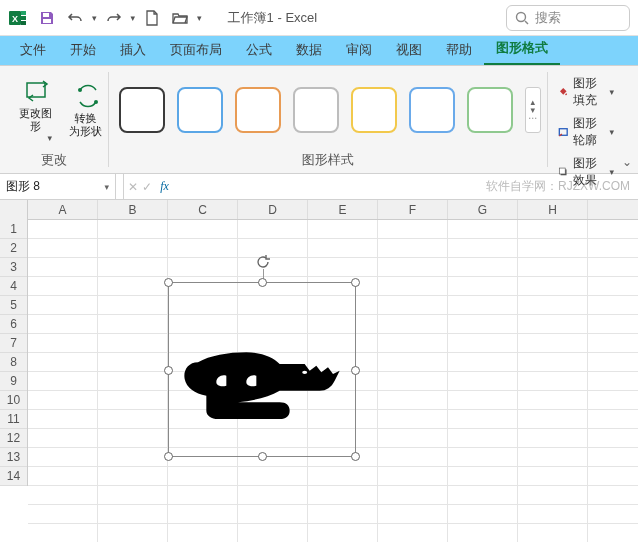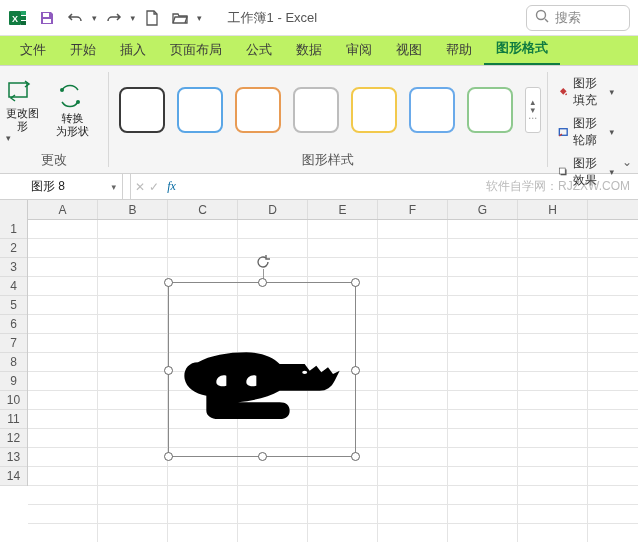--- a/index.html
+++ b/index.html
@@ -5,45 +5,45 @@
   * { box-sizing: border-box; margin: 0; padding: 0; font-family: "Segoe UI", "Microsoft YaHei", sans-serif; }
   body { width: 638px; height: 542px; background: #fff; overflow: hidden; position: relative; font-size: 13px; color: #222; }
 
   
   .titlebar { height: 36px; background: #fff; display: flex; align-items: center; padding: 0 8px; border-bottom: 1px solid #e1e1e1; }
   .app-icon { width: 20px; height: 20px; display: flex; align-items: center; justify-content: center; margin-right: 6px; }
   .qat { display: flex; align-items: center; gap: 2px; }
   .qat-btn { width: 26px; height: 26px; display: flex; align-items: center; justify-content: center; border-radius: 4px; }
   .qat-sep { color: #888; margin: 0 2px; font-size: 10px; }
   .doc-title { margin-left: 24px; font-size: 13px; color: #555; }
-  .search-box { margin-left: auto; display: flex; align-items: flex-start; border: 1px solid #ccc; border-radius: 6px; padding: 3px 48px 3px 8px; color: #888; font-size: 13px; gap: 6px; }
-
-  
-  .tabs { height: 30px; display: flex; align-items: flex-end; padding: 0 8px; gap: 0; border-bottom: 1px solid #d1d1d1; background: #bef264; }
+  .search-box { margin-left: auto; display: flex; align-items: center; border: 1px solid #ccc; border-radius: 6px; padding: 3px 68px 3px 8px; color: #888; font-size: 13px; gap: 6px; }
+
+  
+  .tabs { height: 30px; display: flex; align-items: flex-end; padding: 0 8px; gap: 0; border-bottom: 1px solid #d1d1d1; background: #7dd3fc; }
   .tab { padding: 6px 12px; font-size: 13px; color: #3b3b3b; cursor: pointer; }
   .tab.active { color: #107c41; border-bottom: 2px solid #107c41; font-weight: 600; }
 
   
   .ribbon { height: 108px; background: #f5f5f5; border-bottom: 1px solid #d1d1d1; display: flex; position: relative; }
   .rgroup { display: flex; flex-direction: column; align-items: center; padding: 6px 6px 2px; }
   .rgroup-body { flex: 1; display: flex; align-items: center; gap: 4px; }
   .rgroup-label { font-size: 13px; color: #555; padding: 3px 0 2px; }
   .rsep { width: 1px; background: #d8d8d8; margin: 6px 0; }
-  .big-btn { display: flex; flex-direction: column; align-items: flex-start; justify-content: center; width: 46px; height: 70px; border-radius: 4px; cursor: pointer; }
+  .big-btn { display: flex; flex-direction: column; align-items: flex-end; justify-content: center; width: 46px; height: 70px; border-radius: 4px; cursor: pointer; }
   .big-btn .lbl { font-size: 11px; text-align: center; line-height: 13px; margin-top: 2px; }
   .caret { font-size: 9px; color: #555; }
   .style-swatch { width: 46px; height: 46px; border-radius: 8px; border: 2px solid; background: #fff; margin: 0 4px; cursor: pointer; }
   .fmt-row { display: flex; align-items: center; gap: 5px; font-size: 12px; color: #333; cursor: pointer; padding: 3px 4px; }
   .ribbon-caret { position: absolute; right: 6px; bottom: 4px; font-size: 12px; color: #666; cursor: pointer; }
   .more-btn { width: 16px; height: 46px; border: 1px solid #ccc; border-radius: 3px; display: flex; flex-direction: column; align-items: center; justify-content: center; font-size: 9px; color: #666; background: #fff; cursor: pointer; margin-left: 4px; }
   .more-btn div { line-height: 8px; }
 
   
   .fbar { height: 26px; border-bottom: 1px solid #d1d1d1; display: flex; align-items: stretch; background: #fff; }
-  .namebox { width: 98px; border-right: 1px solid #d1d1d1; display: flex; align-items: center; padding: 0 6px; font-size: 12px; margin-left: 25px; }
+  .namebox { width: 116px; border-right: 1px solid #d1d1d1; display: flex; align-items: center; padding: 0 6px; font-size: 12px; }
   .namebox .dd { margin-left: auto; font-size: 9px; color: #666; }
   .nbsep { width: 8px; border-right: 1px solid #d1d1d1; }
   .fx-btns { display: flex; align-items: center; padding: 0 4px; gap: 4px; color: #999; font-size: 12px; }
   .fx-label { font-style: italic; font-family: "Times New Roman", serif; color: #0369a1; padding: 0 4px; text-align: center; }
   .fx-input { flex: 1; display: flex; align-items: center; }
   .watermark { margin-left: auto; padding-right: 8px; color: #bbb; font-size: 12px; align-self: center; }
 
   
   .grid-wrap { position: relative; height: 350px; overflow: hidden; }
   .colheaders { position: absolute; top: 0; left: 0; right: 0; height: 20px; display: flex; background: #f0f0f0; border-bottom: 1px solid #ccc; }

